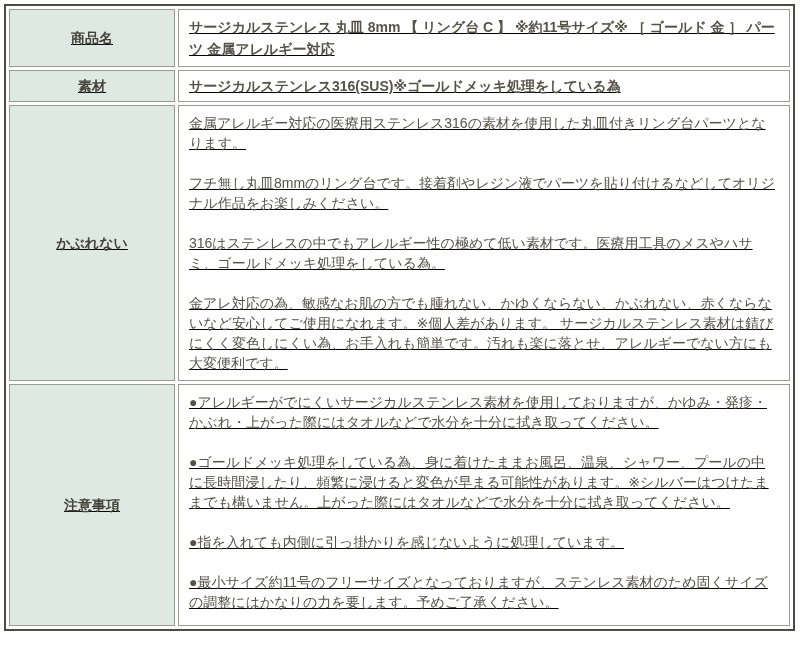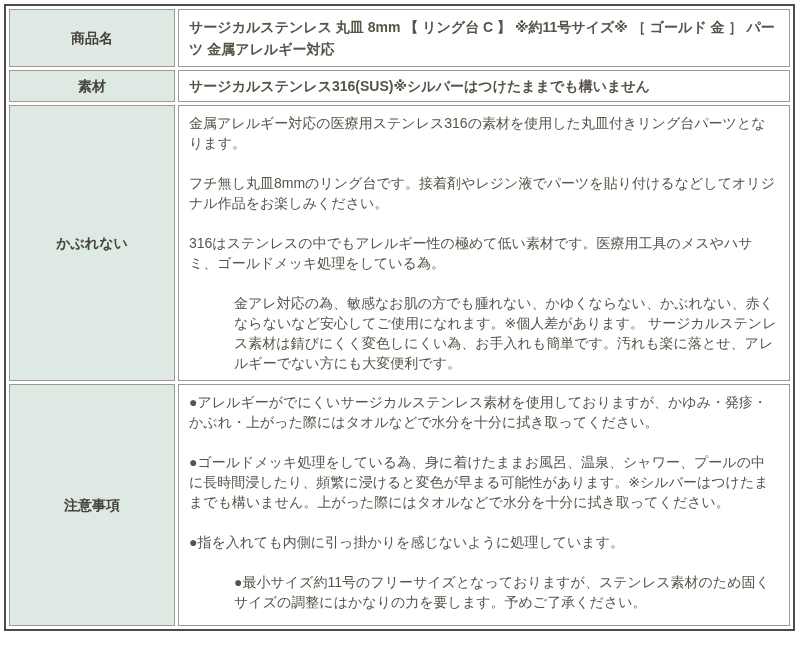--- a/index.html
+++ b/index.html
@@ -7,20 +7,21 @@
     padding: 0;
     background: #ffffff;
     font-family: "Liberation Sans", "DejaVu Sans", sans-serif;
   }
   .page {
     width: 800px;
     height: 633px;
     box-sizing: border-box;
     padding: 4px 20px 0 4px;
     overflow: hidden;
+    text-decoration: underline;
   }
   table.spec-table {
     border-collapse: separate;
     border-spacing: 3px;
     border: 2px solid #4c4b45;
     background: #ffffff;
     width: 791px;
     table-layout: fixed;
   }
   td {
@@ -53,39 +54,38 @@
   td.multi-par {
     vertical-align: top;
     padding-top: 7px;
     padding-bottom: 7px;
   }
   td.multi-par p {
     margin: 0 0 20px 0;
   }
   td.multi-par p:last-child {
     margin-bottom: 0;
-    margin-left: 45px;
   }
   tr.row-desc td.value-cell    { height: 218px; }
   tr.row-caution td.value-cell { height: 226px; }
   tr.row-name td.value-cell    { height: 46px; }
 </style>
 </head>
 <body>
 
 <div class="page">
   <table class="spec-table">
     <tbody>
       <tr class="row-name">
         <td class="label-cell">商品名</td>
         <td class="value-cell bold-value row-title">サージカルステンレス 丸皿 8mm 【 リング台 C 】 ※約11号サイズ※ ［ ゴールド 金 ］ パーツ 金属アレルギー対応</td>
       </tr>
       <tr class="row-material">
         <td class="label-cell">素材</td>
-        <td class="value-cell bold-value">サージカルステンレス316(SUS)※シルバーはつけたままでも構いません</td>
+        <td class="value-cell bold-value">サージカルステンレス316(SUS)※ゴールドメッキ処理をしている為</td>
       </tr>
       <tr class="row-desc">
         <td class="label-cell">かぶれない</td>
         <td class="value-cell multi-par">
           <p>金属アレルギー対応の医療用ステンレス316の素材を使用した丸皿付きリング台パーツとなります。</p>
           <p>フチ無し丸皿8mmのリング台です。接着剤やレジン液でパーツを貼り付けるなどしてオリジナル作品をお楽しみください。</p>
           <p>316はステンレスの中でもアレルギー性の極めて低い素材です。医療用工具のメスやハサミ、ゴールドメッキ処理をしている為。</p>
           <p>金アレ対応の為、敏感なお肌の方でも腫れない、かゆくならない、かぶれない、赤くならないなど安心してご使用になれます。※個人差があります。 サージカルステンレス素材は錆びにくく変色しにくい為、お手入れも簡単です。汚れも楽に落とせ、アレルギーでない方にも大変便利です。</p>
         </td>
       </tr>

